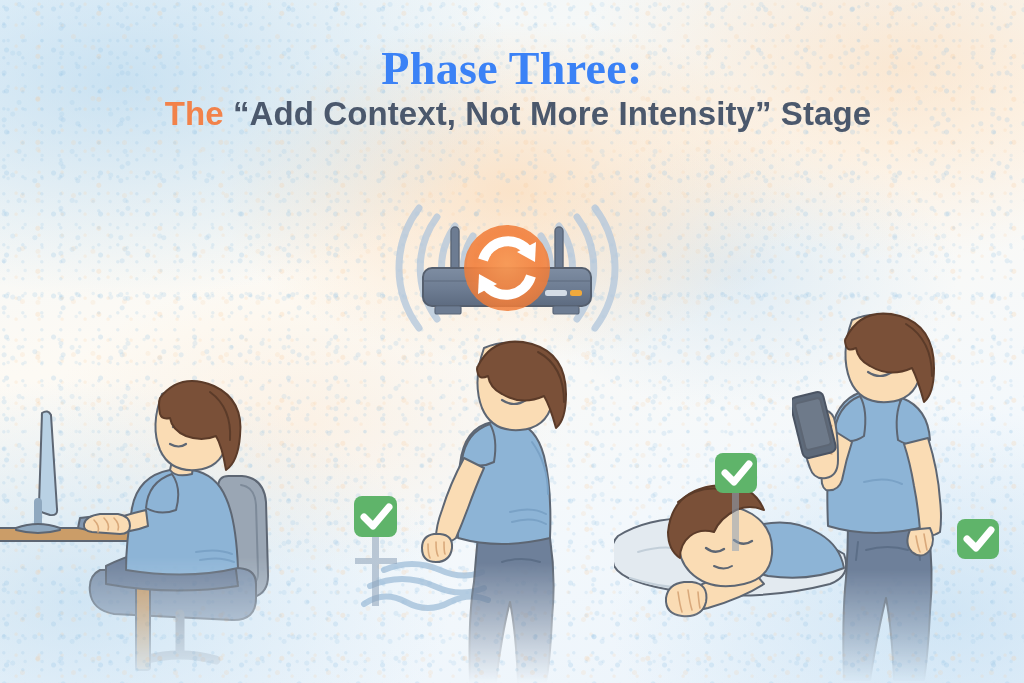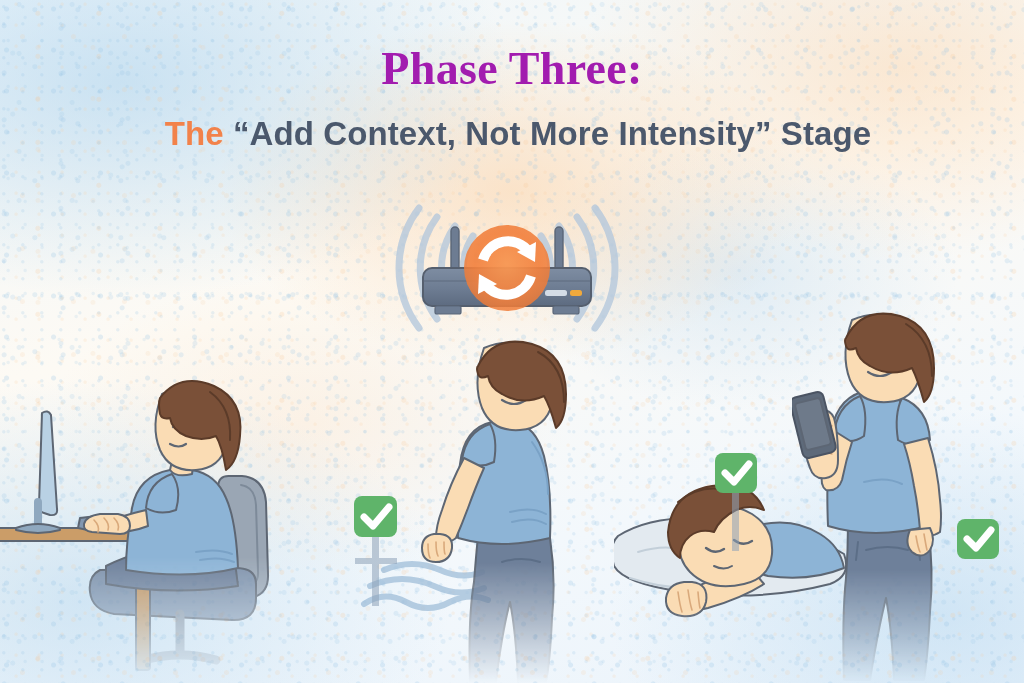--- a/index.html
+++ b/index.html
@@ -57,25 +57,24 @@
     background-size: 19px 17px, 23px 21px, 17px 23px;
   }
 
   
   #headings { position:absolute; left:0; right:0; top:44px; text-align:center; z-index:12; }
   #title {
     font-family:"Liberation Serif", "DejaVu Serif", serif;
     font-weight:700;
     font-size:46px;
     letter-spacing:.3px;
-    color:#a21caf;
+    color:#3b82f6;
     line-height:1.1;
   }
   #subtitle {
-    margin-top:20px;
     font-family:"Liberation Sans", sans-serif;
     font-weight:700;
     font-size:33px;
     letter-spacing:.1px;
     color:#4b586c;
     line-height:1.15;
     white-space:nowrap;
     padding-left:12px;
   }
   #subtitle .accent { color:#f2824a; }

